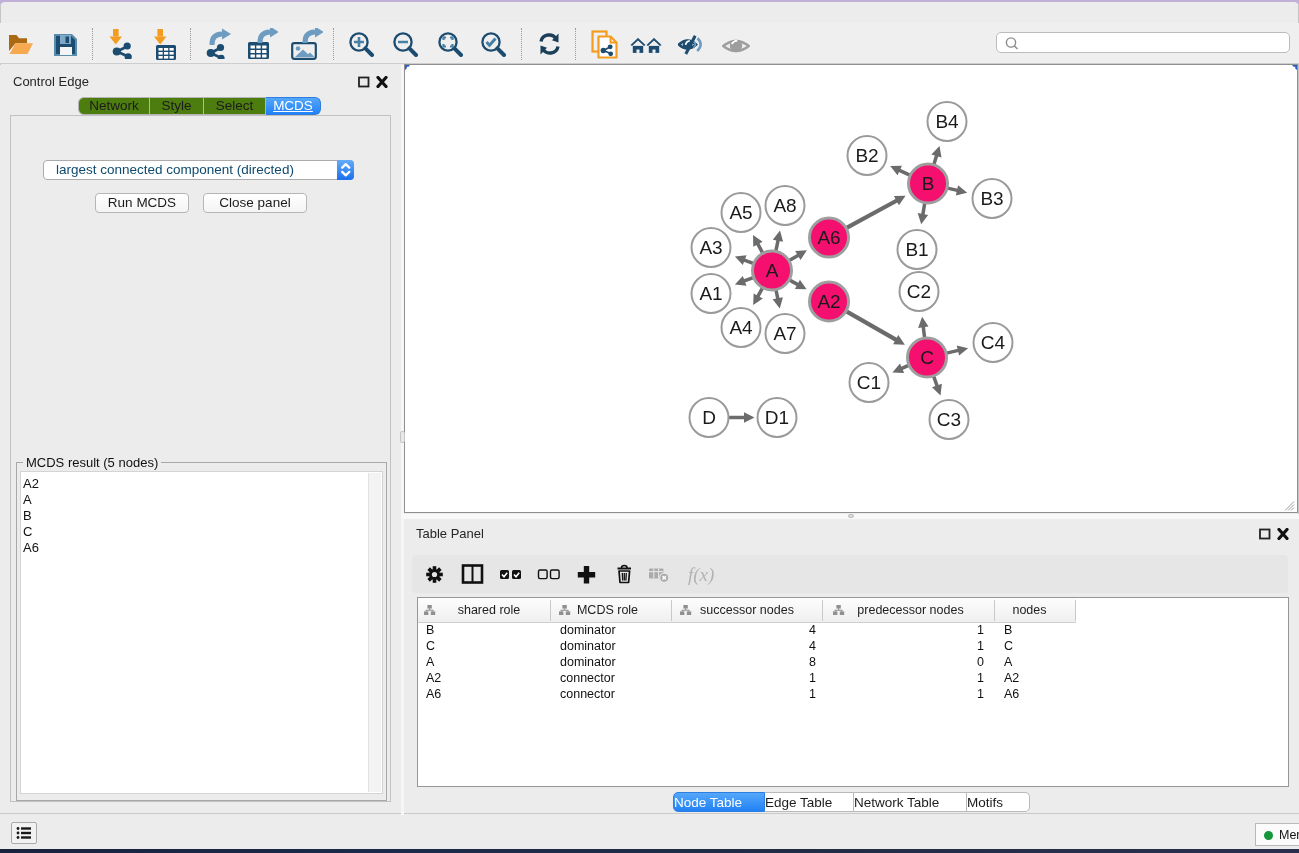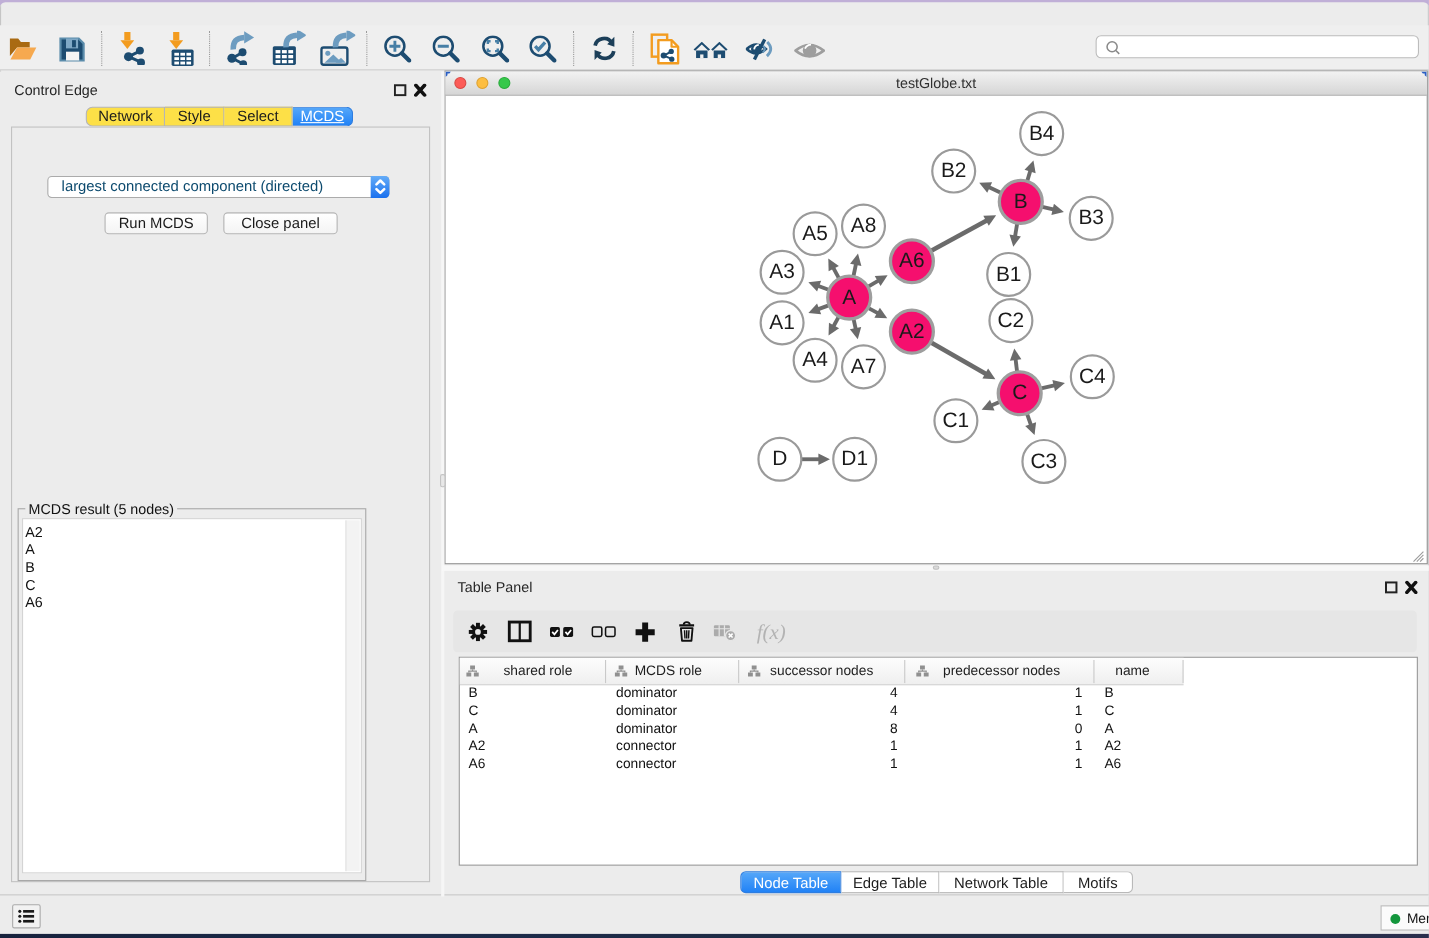--- a/index.html
+++ b/index.html
@@ -14,21 +14,21 @@
   background:linear-gradient(#f3f3f3,#d8d8d8); border-bottom:1px solid #ababab; }
 .tl { position:absolute; top:5.5px; width:11.5px; height:11.5px; border-radius:50%; }
 #titletext { position:absolute; top:0; left:0; width:100%; height:21px; line-height:21px;
   text-align:center; font-size:13px; color:#3c3c3c; }
 #toolbar { position:absolute; left:0; top:21.5px; width:100%; height:41px;
   background:#efefef; border-bottom:1px solid #cdcdcd; }
 #searchbox { position:absolute; left:996px; top:9px; width:294px; height:21px;
   background:#fff; border:1px solid #bcbcbc; border-radius:5px; }
 #ctrlpanel { position:absolute; left:0; top:63px; width:401px; height:750px; background:#ececec; }
 .paneltitle { font-size:13px; color:#262626; }
-.tab { position:absolute; top:0; height:17.5px; background:#fde047; border:1px solid #b5b5b5;
+.tab { position:absolute; top:0; height:17.5px; background:#4d7c0f; border:1px solid #b5b5b5;
   border-left:none; font-size:13.5px; color:#1c1c1c; text-align:center; line-height:16.5px; }
 .tabsel { background:linear-gradient(#55a7f9,#2182f6); color:#fff; border-color:#2e7de0;text-decoration:underline; }
 #cpcontent { position:absolute; left:10px; top:50px; width:381px; height:687px;
   background:#ececec; border:1px solid #c2c2c2; }
 .btn { position:absolute; height:19.5px; background:linear-gradient(#ffffff,#f4f4f4);
   border:1px solid #b6b6b6; border-radius:4px; font-size:13.5px; color:#1b1b1b;
   text-align:center; line-height:18px; }
 #innerwin { position:absolute; left:404px; top:62.5px; width:894px; height:449px;
   background:#fff; border:1px solid #8f8f8f; }
 #innertitle { position:absolute; left:0; top:0; width:100%; height:21.5px;
@@ -37,21 +37,21 @@
 #ttoolbar { position:absolute; left:10px; top:41px; width:876px; height:38px;
   background:#e6e6e6; border-radius:4px; }
 #dtable { position:absolute; left:15px; top:83px; width:872px; height:190px;
   background:#fff; border:1px solid #979797; }
 #thead { position:absolute; left:0; top:0; width:658px; height:25px;
   background:linear-gradient(#fdfdfd,#efefef); border-bottom:1px solid #cfcfcf; }
 .hsep { position:absolute; top:2px; height:21px; border-left:1px solid #c9c9c9; }
 .htxt { position:absolute; top:0; height:25px; line-height:25px; font-size:12.5px; color:#1e1e1e; text-align:center; }
 .cell { position:absolute; height:16px; line-height:16px; font-size:12.5px; color:#111; }
 .btab { position:absolute; top:0; height:20px; background:#fff; border:1px solid #b9b9b9;
-  border-left:none; font-size:13.5px; color:#1c1c1c; text-align:center; line-height:19px; }
+  border-left:none; font-size:13.5px; color:#1c1c1c; text-align:left; line-height:19px; }
 #statusbar { position:absolute; left:0; top:811.5px; width:100%; height:36.5px;
   background:#ececec; border-top:1px solid #c9c9c9; }
 </style></head><body>
 <div id="win">
 <div id="winedgeL"></div>
     <div id="winedgeR"></div>
   <div id="toolbar">
     <div id="searchbox">
         <svg width="20" height="17" viewBox="0 0 20 17" style="position:absolute;left:6px;top:2px">
       <circle cx="8" cy="7.5" r="4.6" fill="none" stroke="#8a8a8a" stroke-width="1.4"></circle>
@@ -219,37 +219,31 @@
       <div class="abs" style="left:32px;top:44.5px;width:311px;height:19.5px;background:#fff;border:1px solid #ababab;border-radius:4px;">
         <div class="abs" style="left:12px;top:0;line-height:18px;font-size:13.5px;color:#0c4a6e">largest connected component (directed)</div>
         <div class="abs" style="right:-1px;top:-1px;width:17.5px;height:19.5px;background:linear-gradient(#64acf8,#1a70ee);border-radius:0 4px 4px 0;">
           <svg width="17.5" height="19.5" viewBox="0 0 17.5 19.5">
               <path d="M5.2 7.6 L8.75 4.1 L12.3 7.6 M5.2 11.9 L8.75 15.4 L12.3 11.9" fill="none" stroke="#fff" stroke-width="2.3" stroke-linecap="round" stroke-linejoin="round"></path>
             </svg>
         </div>
       </div>
       <div class="btn" style="left:84px;top:77.5px;width:94px">Run MCDS</div>
       <div class="btn" style="left:192px;top:77.5px;width:104px">Close panel</div>
-      <div class="abs" style="left:5px;top:346.5px;width:317px;height:339px;border:1px solid #a8a8a8;">
+      <div class="abs" style="left:5px;top:346.5px;width:371px;height:339px;border:1px solid #a8a8a8;">
         <div class="abs" style="left:6px;top:-8px;background:#ececec;padding:0 3px;font-size:13px;color:#111;line-height:15px;">MCDS result (5 nodes)</div>
         <div class="abs" style="left:3px;top:7.5px;right:3px;bottom:6px;background:#fff;border:1px solid #d4d4d4;">
           <div style="position:absolute;right:1px;top:1px;bottom:1px;width:13px;background:#f3f3f3;border-left:1px solid #e2e2e2;"></div>
           <div style="font-size:13px;color:#111;line-height:16.2px;padding:4px 0 0 2px">A2<br>A<br>B<br>C<br>A6</div>
         </div>
       </div>
     </div>
   </div>
 
   <div id="innerwin">
-    <div id="innertitle">
-      <div class="tl" style="left:7.5px;top:5px;width:11px;height:11px;background:#fc5b57;border:0.5px solid #d94a44;"></div>
-      <div class="tl" style="left:27.5px;top:5px;width:11px;height:11px;background:#fdbe41;border:0.5px solid #dfa231;"></div>
-      <div class="tl" style="left:47.5px;top:5px;width:11px;height:11px;background:#35c84a;border:0.5px solid #2aab3c;"></div>
-      <div style="position:absolute;width:100%;text-align:center;line-height:21px;font-size:13px;color:#303030">testGlobe.txt</div>
-    </div>
     <svg class="abs" style="left:0;top:0" width="12" height="12" viewBox="0 0 12 12">
         <polygon points="0,0 5,0 3.5,1.8 1.8,1.8 1.8,3.5 0,5" fill="#2a5fc4"></polygon>
       </svg>
     <svg class="abs" style="right:0;top:0" width="12" height="12" viewBox="0 0 12 12">
         <polygon points="12,0 7,0 8.5,1.8 10.2,1.8 10.2,3.5 12,5" fill="#2a5fc4"></polygon>
       </svg>
     <svg class="abs" style="left:0;top:21.5px" width="892" height="426" viewBox="405 86.5 892 426">
 
       <line x1="753.3" y1="277.1" x2="742.2" y2="281.2" stroke="#6b6b6b" stroke-width="3.5"></line>
         <polygon points="734.9,284.0 742.8,275.4 746.5,285.2" fill="#6b6b6b"></polygon>
@@ -420,21 +414,21 @@
           </svg>
         <div class="hsep" style="left:132px"></div>
           <div class="hsep" style="left:253px"></div>
         <div class="hsep" style="left:404px"></div>
           <div class="hsep" style="left:576px"></div>
         <div class="hsep" style="left:657px"></div>
         <div class="htxt" style="left:20px;width:102px">shared role</div>
         <div class="htxt" style="left:138px;width:103px">MCDS role</div>
         <div class="htxt" style="left:263px;width:132px">successor nodes</div>
         <div class="htxt" style="left:417px;width:151px">predecessor nodes</div>
-        <div class="htxt" style="left:571px;width:81px">name</div>
+        <div class="htxt" style="left:571px;width:81px">nodes</div>
       </div>
       <div class="cell" style="left:8px;top:24.5px;width:100px">B</div>
         <div class="cell" style="left:142px;top:24.5px;width:100px">dominator</div>
         <div class="cell" style="left:300px;top:24.5px;width:98px;text-align:right">4</div>
         <div class="cell" style="left:470px;top:24.5px;width:96px;text-align:right">1</div>
         <div class="cell" style="left:586px;top:24.5px;width:80px">B</div>
         <div class="cell" style="left:8px;top:40.5px;width:100px">C</div>
         <div class="cell" style="left:142px;top:40.5px;width:100px">dominator</div>
         <div class="cell" style="left:300px;top:40.5px;width:98px;text-align:right">4</div>
         <div class="cell" style="left:470px;top:40.5px;width:96px;text-align:right">1</div>

